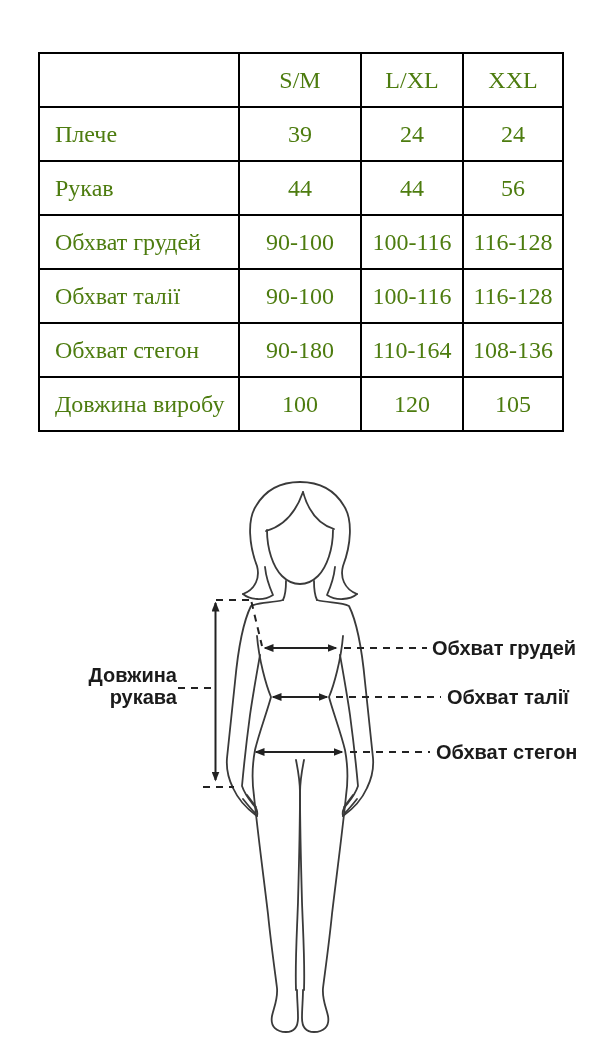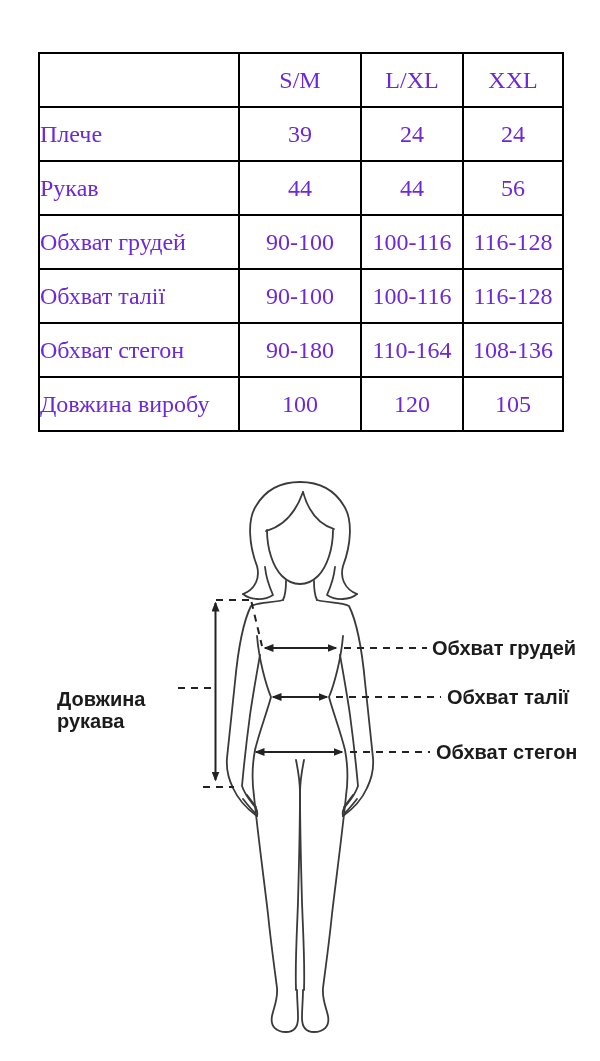--- a/index.html
+++ b/index.html
@@ -12,48 +12,48 @@
   }
   .page { position: absolute; inset: 0; }
 
   
   table.size-table {
     position: absolute; left: 38px; top: 52px;
     width: 524px;
     border-collapse: collapse;
     table-layout: fixed;
     font-size: 24px;
-    color: #6d28d9;
+    color: #4d7c0f;
   }
   .size-table th, .size-table td {
     border: 2px solid #000;
     height: 52px;
     font-weight: normal;
     padding: 0;
     vertical-align: middle;
     overflow: hidden;
     white-space: nowrap;
   }
-  .size-table .lbl { text-align: left; padding-left: 0; }
+  .size-table .lbl { text-align: left; padding-left: 15px; }
   .size-table .val { text-align: center; }
 
   
   .diagram { position: absolute; inset: 0; }
   .diagram svg { position: absolute; left: 0; top: 480px; }
 
   .dlabel {
     position: absolute;
     font-family: "Liberation Sans", sans-serif;
     font-weight: bold;
     font-size: 20px;
     line-height: 22px;
     color: #1b1b1b;
     white-space: nowrap;
   }
-  .dlabel.sleeve { left: 57px; top: 688px; width: 120px; text-align: left; white-space: normal; }
+  .dlabel.sleeve { left: 57px; top: 664px; width: 120px; text-align: right; white-space: normal; }
   .dlabel.chest  { left: 432px; top: 637px; }
   .dlabel.waist  { left: 447px; top: 686px; }
   .dlabel.hips   { left: 436px; top: 741px; }
 </style>
 </head>
 <body>
 
 <div class="page">
 
   <table class="size-table">

